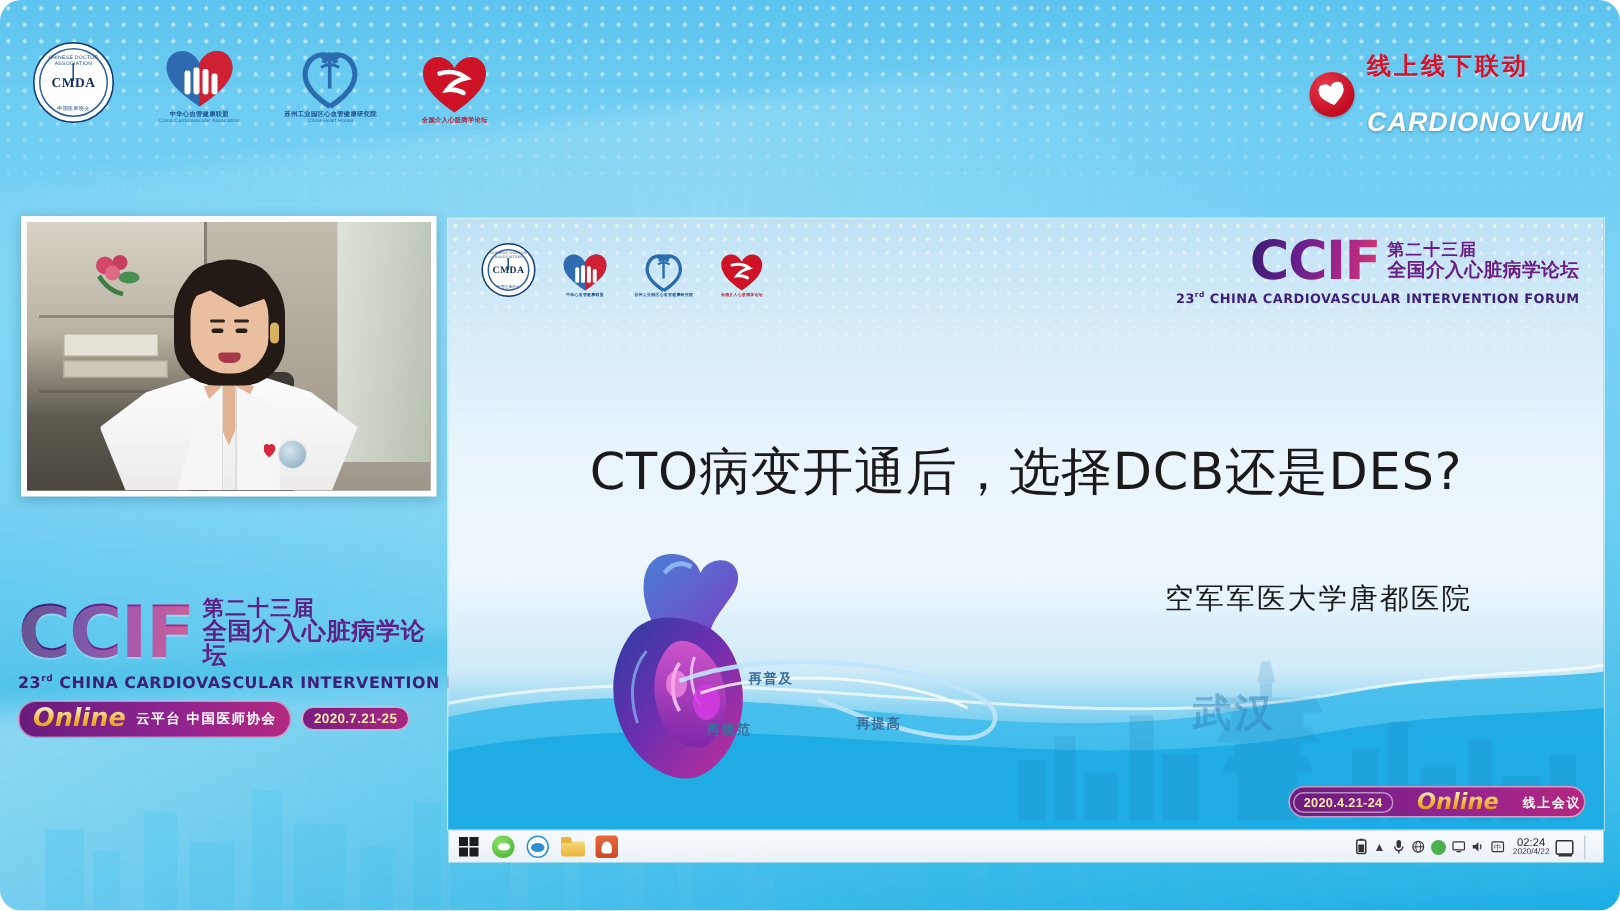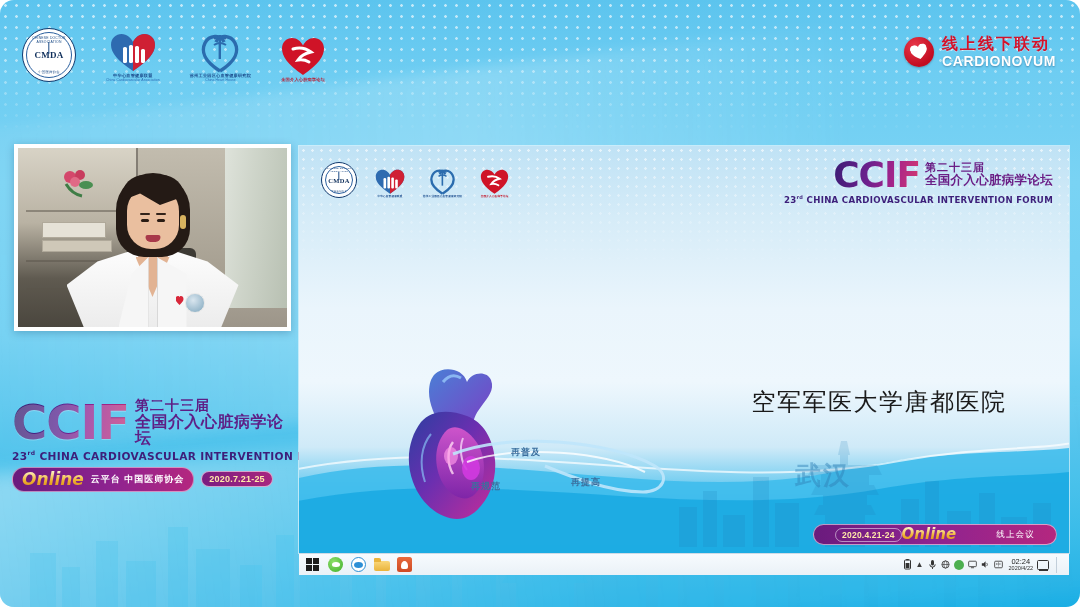--- a/index.html
+++ b/index.html
@@ -95,22 +95,22 @@
   }
   .cn-badge::after {
     content:""; position:absolute; left:50%; top:50%; transform:translate(-50%,-52%) rotate(-12deg);
     width:17px; height:15px;
     background:#fff;
     clip-path: path("M8.5 15 C 2 10.5, 0 7.5, 0 4.6 C 0 1.9, 1.9 0, 4.3 0 C 6.1 0, 7.7 1.1, 8.5 2.6 C 9.3 1.1, 10.9 0, 12.7 0 C 15.1 0, 17 1.9, 17 4.6 C 17 7.5, 15 10.5, 8.5 15 Z");
   }
   .cn-text { line-height: 1; }
   .cn-cn { font-size: 16px; font-weight: 800; color: #d4122a; letter-spacing: 2px;
       font-family: "DejaVu Sans", sans-serif; text-shadow: 0 1px 0 rgba(255,255,255,.35); }
-  .cn-en { font-size: 14px; font-weight: 800; color: #fff; letter-spacing: .6px; 
-      margin-top: 2px; text-shadow: 0 1px 2px rgba(20,60,100,.45); }
+  .cn-en { font-size: 18px; font-weight: 800; color: #fff; letter-spacing: .6px; font-style: italic;
+      margin-top: 20px; text-shadow: 0 1px 2px rgba(20,60,100,.45); }
 
   
   .video-tile {
     position: absolute; left: 14px; top: 144px; width: 277px; height: 187px;
     background: #fff; padding: 4px;
     box-shadow: 0 2px 8px rgba(10,60,100,.28);
     z-index: 8;
   }
   .video-inner { position: relative; width: 100%; height: 100%; overflow: hidden; background:#7c7468; }
   
@@ -246,41 +246,41 @@
   .slide-title {
     position:absolute; left:0; right:0; top:146px; text-align:center;
     font-size: 34px; font-weight: 400; color: #1a1a1a; letter-spacing: .5px;
     font-family: "DejaVu Sans", sans-serif;
   }
   .slide-presenter {
     position:absolute; left:430px; top:240px; width:300px; text-align:center;
     color:#1a1a1a;
   }
   .slide-presenter .name { font-size:19px; letter-spacing:2px; margin-bottom:9px; font-family:"DejaVu Sans", sans-serif;}
-  .slide-presenter .org  { font-size:24px; letter-spacing:1.5px; font-family:"DejaVu Sans", sans-serif;}
+  .slide-presenter .org  { font-size:19px; letter-spacing:1.5px; font-family:"DejaVu Sans", sans-serif;}
 
   .slide-heart { position:absolute; left:92px; top:218px; width:150px; height:165px; }
   .slogan { position:absolute; font-size:9px; color:#3b6f9e; font-weight:700; letter-spacing:1px; }
-  .slogan.s1 { left:212px; top:300px; }
+  .slogan.s1 { left:200px; top:300px; }
   .slogan.s2 { left:172px; top:334px; }
   .slogan.s3 { left:272px; top:330px; }
   .swoosh { position:absolute; left:150px; top:280px; width:230px; height:80px; }
 
   .slide-bottom-pill {
     position:absolute; right:12px; bottom:8px;
-    display:flex; align-items:center; gap:0;
+    display:flex; align-items:flex-end; gap:16px;
     background: linear-gradient(90deg, #6a1b7d, #8e2390 50%, #b4277f);
-    border:1px solid rgba(255,255,255,.55); border-radius:11px; padding:2px 21px;
+    border:1px solid rgba(255,255,255,.55); border-radius:11px; padding:2px 2px;
   }
   .sbp-date { font-size:8.5px; color:#ffe9a8; font-weight:700; letter-spacing:.2px;
      border:1px solid rgba(255,255,255,.5); border-radius:9px; padding:1px 6px;}
   .sbp-online { font-size:15px; font-weight:900; font-style:italic; line-height:1; font-family:"DejaVu Sans", sans-serif;
      background: linear-gradient(180deg,#fff6c9,#f0b331 55%,#d98a14);
      -webkit-background-clip:text; background-clip:text; color:transparent;}
-  .sbp-sub { font-size:8.5px; color:#fff; font-weight:400; letter-spacing:1.2px;margin-left:40px;}
+  .sbp-sub { font-size:8.5px; color:#fff; font-weight:700; letter-spacing:1.2px;}
 
   
   .taskbar {
     position:absolute; left:299px; top:553px; width:770px; height:22px;
     background: linear-gradient(180deg,#f7fbfe,#eaf1f7);
     border-top:1px solid #cfdbe6;
     display:flex; align-items:center; z-index:12;
   }
   .tb-left { display:flex; align-items:center; gap:2px; padding-left:3px;}
   .tb-btn { width:21px; height:20px; display:flex; align-items:center; justify-content:center; cursor:default;}
@@ -550,20 +550,21 @@
           <span class="l1">第二十三届</span>
           <span class="l2">全国介入心脏病学论坛</span>
         </span>
       </div>
       <div class="en">
         <span>23</span><sup>rd</sup>
         <span>CHINA CARDIOVASCULAR INTERVENTION FORUM</span>
       </div>
     </div>
 
+    <div class="slide-title">CTO病变开通后，选择DCB还是DES?</div>
 
     <div class="slide-presenter">
       <div class="org">空军军医大学唐都医院</div>
     </div>
 
     <svg class="slide-heart" viewBox="0 0 150 165">
       <defs>
         <linearGradient id="hg1" x1="0" y1="0" x2="1" y2="1">
           <stop offset="0%" stop-color="#2b3fa0"></stop>
           <stop offset="45%" stop-color="#6a2fb0"></stop>

